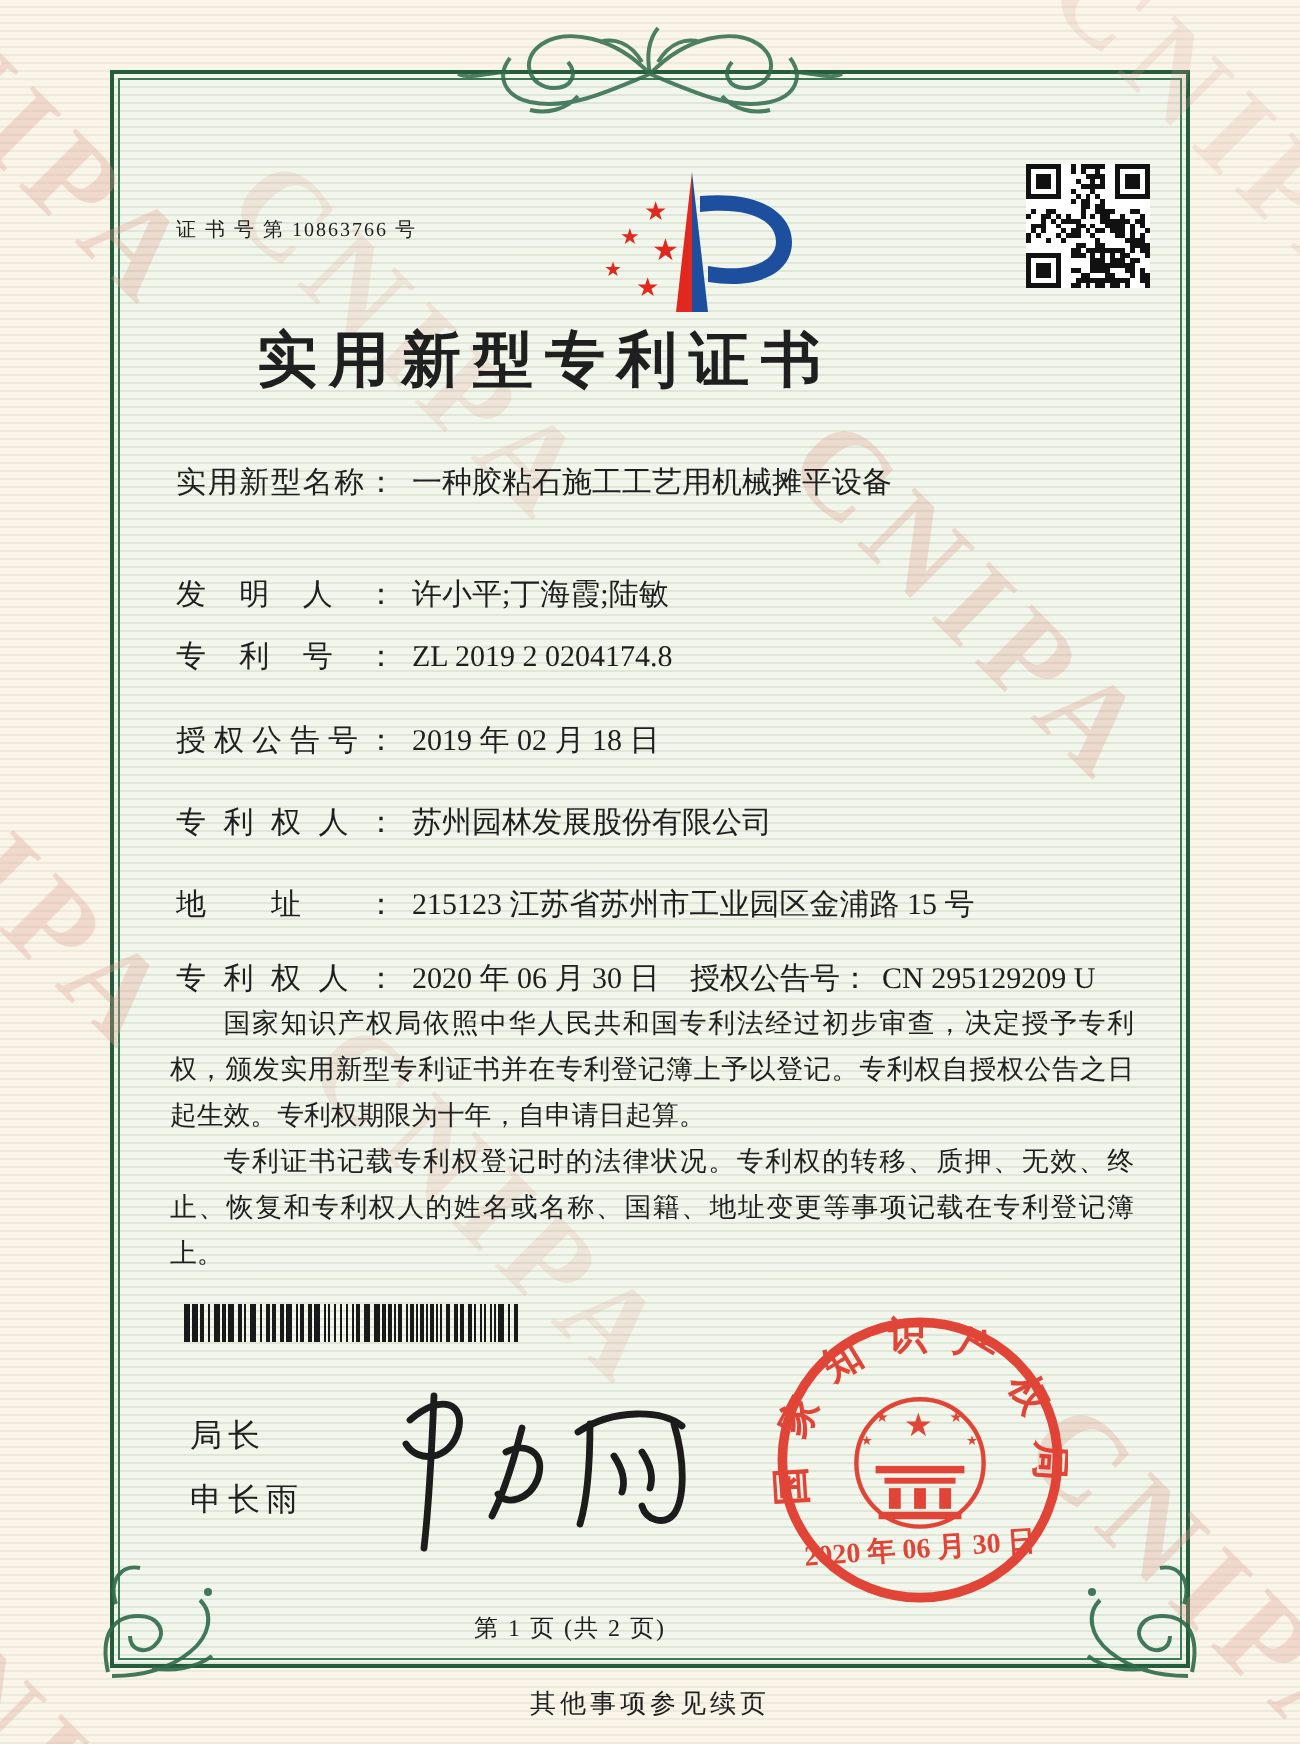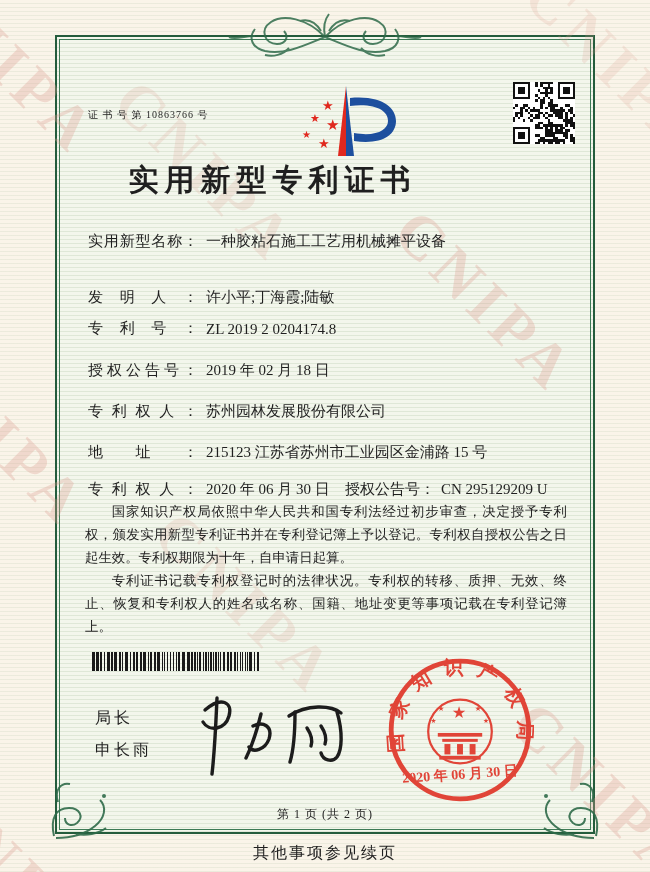--- a/index.html
+++ b/index.html
@@ -34,22 +34,22 @@
   .row .val{margin-left:8px;text-align:center;}
   .grant2{left:345px;font-size:15px;white-space:nowrap;}
   .grant2 .lbl2{margin-right:6px;}
   .paras{left:85px;top:500px;width:482px;font-size:13.4px;line-height:23px;text-align:justify;}
   .paras p{margin:0;text-indent:2em;}
   .barcode{left:92px;top:652px;width:172px;height:19px;}
   .officer{left:95px;font-size:16px;letter-spacing:3px;
            font-family:"Liberation Sans","DejaVu Sans",sans-serif;font-weight:500;}
   .sig{left:185px;top:686px;width:175px;height:96px;}
   .seal{left:386px;top:656px;width:148px;height:148px;mix-blend-mode:multiply;opacity:.93;}
-  .pagefoot{left:0;top:806px;width:650px;text-align:center;font-size:12px;letter-spacing:1px;}
-  .contnote{left:0;top:843px;width:650px;text-align:center;font-size:16px;letter-spacing:2px;}
+  .pagefoot{left:0;top:806px;width:570px;text-align:center;font-size:12px;letter-spacing:1px;}
+  .contnote{left:0;top:843px;width:650px;text-align:center;font-size:13px;letter-spacing:2px;}
   .orn{position:absolute;z-index:2;pointer-events:none;}
 </style>
 </head>
 <body>
 
 <div class="page">
 
   <div class="panel">
     <div class="panel-inner"></div>
   </div>

